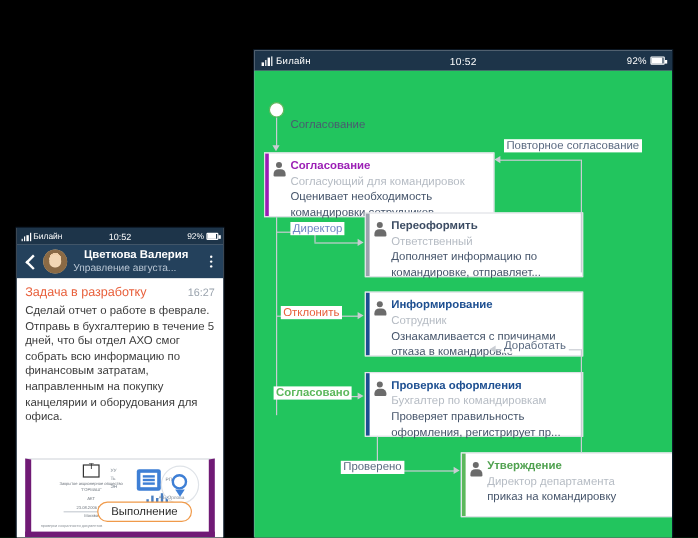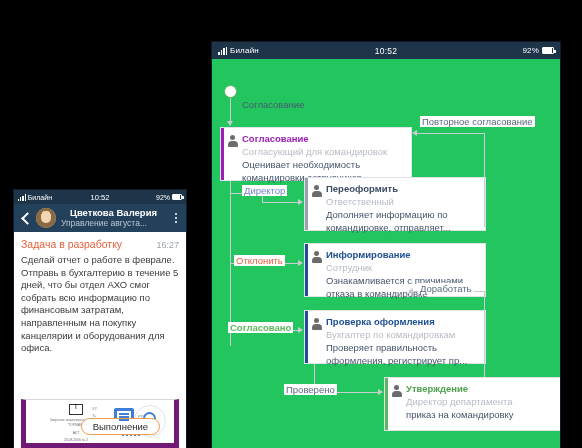--- a/index.html
+++ b/index.html
@@ -78,21 +78,21 @@
   .nav-sub{font-size:8.5px;color:#b9c6d4;white-space:nowrap;overflow:hidden;text-overflow:ellipsis;}
   .kebab{width:10px;display:flex;flex-direction:column;align-items:center;gap:2px;flex:0 0 auto;}
   .kebab span{width:2px;height:2px;background:#fff;border-radius:50%;}
 
   .chatbody{padding:6px 7px 0 7px;background:#fff;height:216px;box-sizing:border-box;overflow:hidden;position:relative;}
   .msg-head{display:flex;align-items:baseline;justify-content:space-between;}
   .msg-title{font-size:10.5px;color:#e8603c;}
   .msg-time{font-size:9px;color:#9aa3ad;}
   .msg-text{font-size:9.5px;color:#3b3b3b;line-height:12.6px;margin-top:4px;}
 
-  .doccard{position:absolute;left:7px;right:7px;bottom:0;height:49px;border:5px solid #701a75;border-top:1px solid #d6dade;background:#fff;box-sizing:border-box;overflow:hidden;}
+  .doccard{position:absolute;left:7px;right:7px;bottom:0;height:66px;border:5px solid #701a75;border-top:1px solid #d6dade;background:#fff;box-sizing:border-box;overflow:hidden;}
   .doc-left{position:absolute;left:8px;top:4px;width:84px;}
   .doc-logo{width:12px;height:9px;border:1px solid #333;margin:0 auto 3px auto;position:relative;}
   .doc-logo::after{content:"T";position:absolute;left:0;right:0;top:-2px;font-size:7px;text-align:center;color:#222;}
   .doc-right{position:absolute;right:6px;top:5px;width:76px;height:34px;}
   .seal{position:absolute;right:2px;top:0;width:30px;height:30px;border-radius:50%;border:1px solid #dfe3e8;}
   .seal-i{position:absolute;left:8px;top:6px;width:13px;height:17px;}
   .seal-i .c{width:9px;height:9px;border-radius:50%;border:2px solid #3e7fd5;margin:0 auto;}
   .seal-i .r{width:0;height:0;border-left:4px solid transparent;border-right:4px solid transparent;border-top:6px solid #3e7fd5;margin:0 auto;}
   .docicon{position:absolute;left:22px;top:3px;width:20px;height:18px;background:#3e7fd5;border-radius:2px;}
   .docicon::after{content:"";position:absolute;left:3px;top:3px;width:14px;height:12px;background:#fff;}

